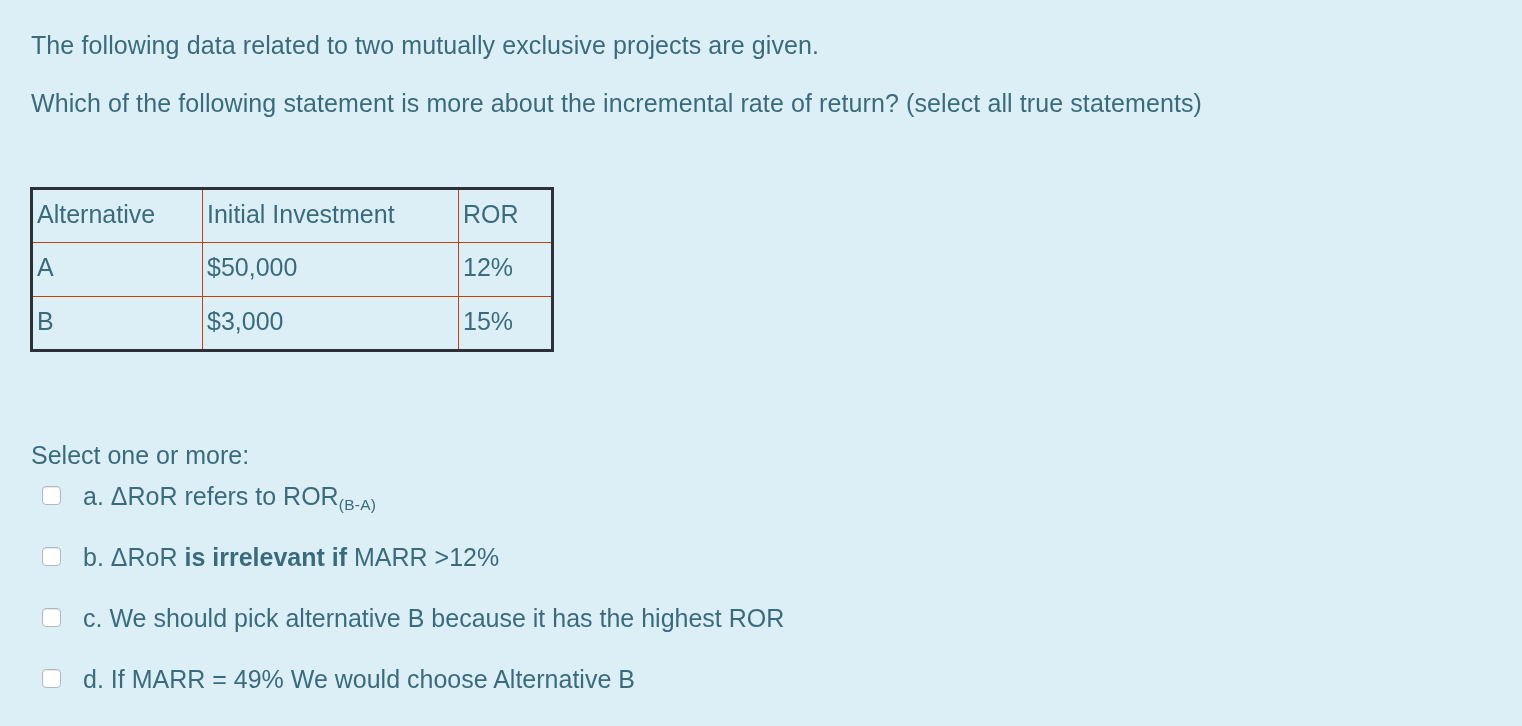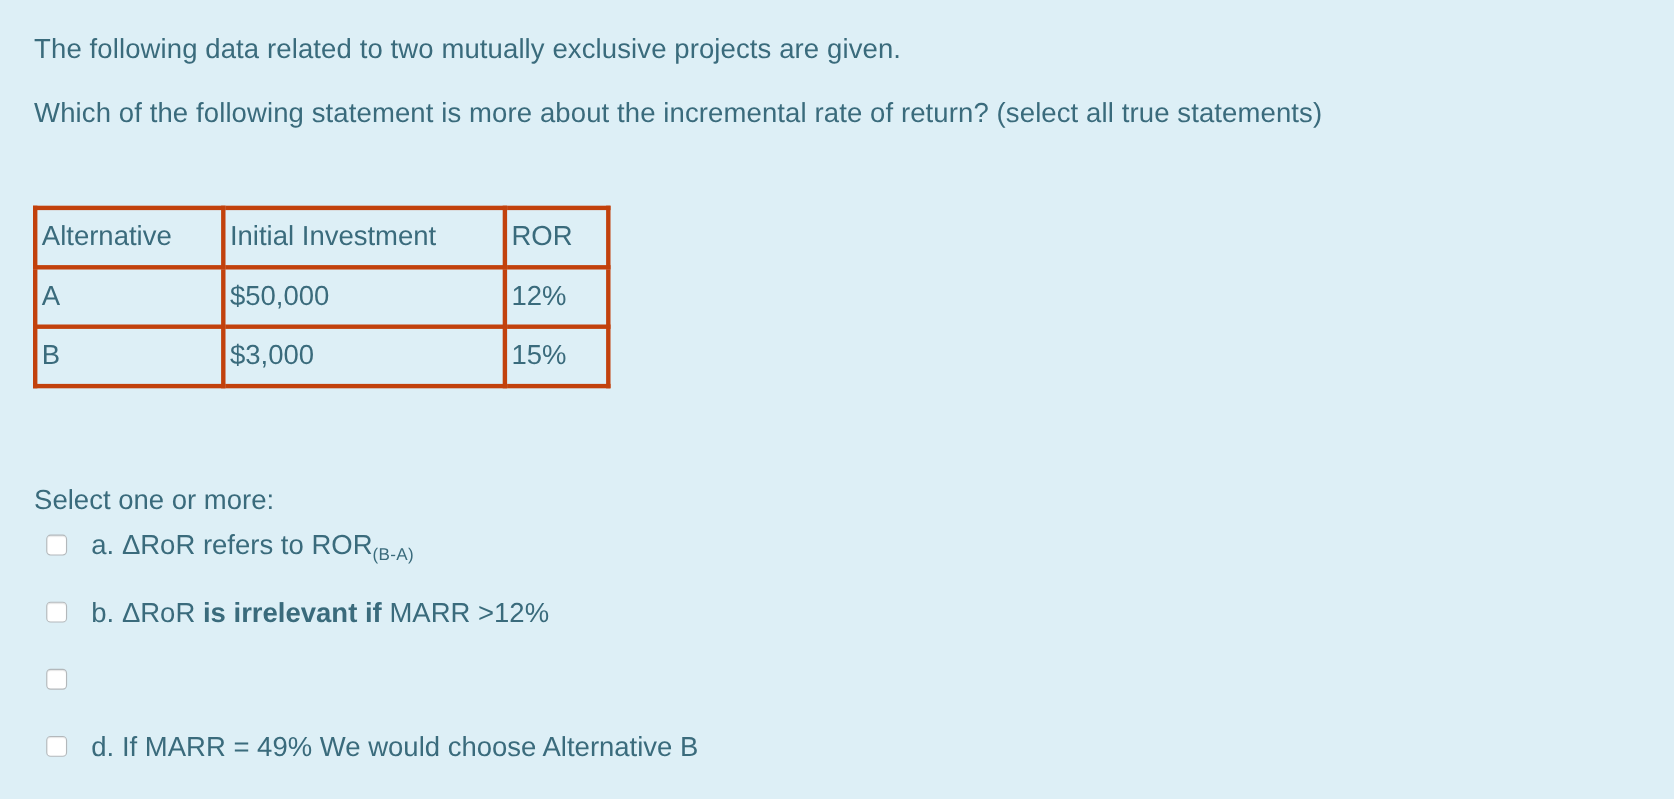--- a/index.html
+++ b/index.html
@@ -43,21 +43,21 @@
     left: 30px;
     top: 187px;
   }
   table.data-table {
     border-collapse: collapse;
     border: 3px solid #2b3136;
     table-layout: fixed;
     background: transparent;
   }
   table.data-table td {
-    border: 4px solid #c2410c;
+    border: 1px solid #c2410c;
     vertical-align: top;
     padding: 8px 0 0 4px;
     font-size: 25px;
     line-height: 32px;
     color: #3a6b7c;
     height: 54px;
     box-sizing: border-box;
     font-weight: normal;
     white-space: nowrap;
   }
@@ -169,20 +169,24 @@
     <div class="option-row">
       <div class="checkbox"></div>
       <div class="option-text">
         <span>b.</span>
         <span>ΔRoR </span><span class="bold">is irrelevant if</span><span> MARR &gt;12%</span>
       </div>
     </div>
 
     <div class="option-row">
       <div class="checkbox"></div>
+      <div class="option-text">
+        <span>c.</span>
+        <span>We should pick alternative B because it has the highest ROR</span>
+      </div>
     </div>
 
     <div class="option-row">
       <div class="checkbox"></div>
       <div class="option-text">
         <span>d.</span>
         <span>If MARR = 49% We would choose Alternative B</span>
       </div>
     </div>
 

